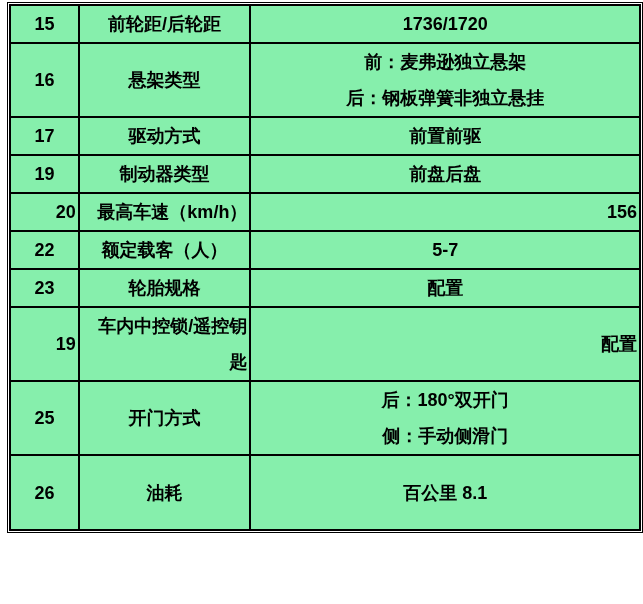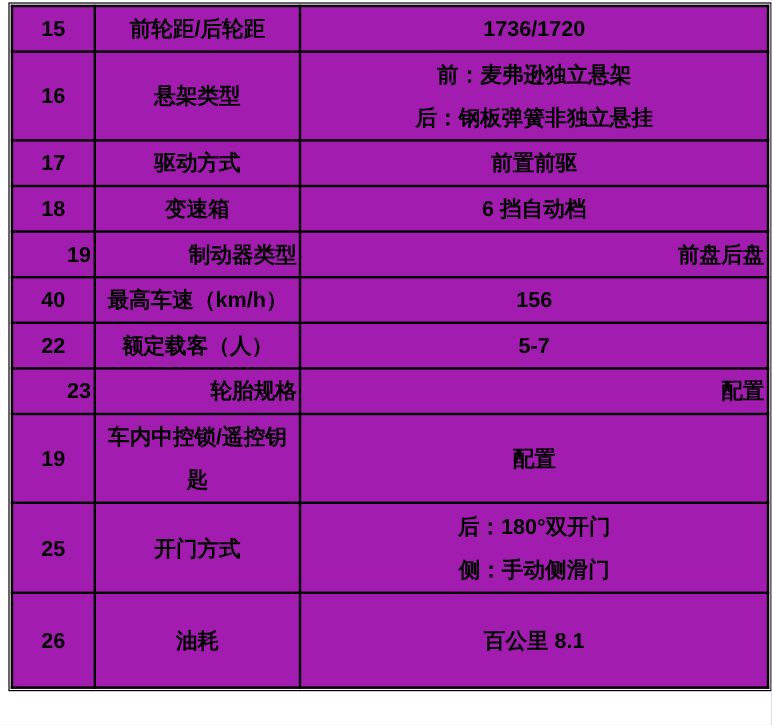--- a/index.html
+++ b/index.html
@@ -16,21 +16,21 @@
   }
   .table-frame {
     display: inline-block;
     border: 1px solid #000000;
     padding: 1px;
     background: #ffffff;
   }
   table.spec-table {
     border-collapse: collapse;
     table-layout: fixed;
-    background: #a21caf;
+    background: #86efac;
   }
   table.spec-table td {
     border: 2px solid #000000;
     vertical-align: middle;
     text-align: center;
     color: #000000;
     font-weight: bold;
     font-size: 18px;
     line-height: 36px;
     padding: 0 2px;
@@ -90,43 +90,32 @@
     </td>
     <td class="col-label">
       <span>驱动方式</span>
     </td>
     <td class="col-value">
               <div>前置前驱</div>
             </td>
   </tr>
           <tr>
     <td class="col-num">
-      <span>18</span>
-    </td>
-    <td class="col-label">
-      <span>变速箱</span>
-    </td>
-    <td class="col-value">
-              <div>6 挡自动档</div>
-            </td>
-  </tr>
-          <tr>
-    <td class="col-num">
       <span>19</span>
     </td>
     <td class="col-label">
       <span>制动器类型</span>
     </td>
     <td class="col-value">
               <div>前盘后盘</div>
             </td>
   </tr>
           <tr>
     <td class="col-num">
-      <span>40</span>
+      <span>20</span>
     </td>
     <td class="col-label">
       <span>最高车速（km/h）</span>
     </td>
     <td class="col-value">
               <div>156</div>
             </td>
   </tr>
           <tr>
     <td class="col-num">

